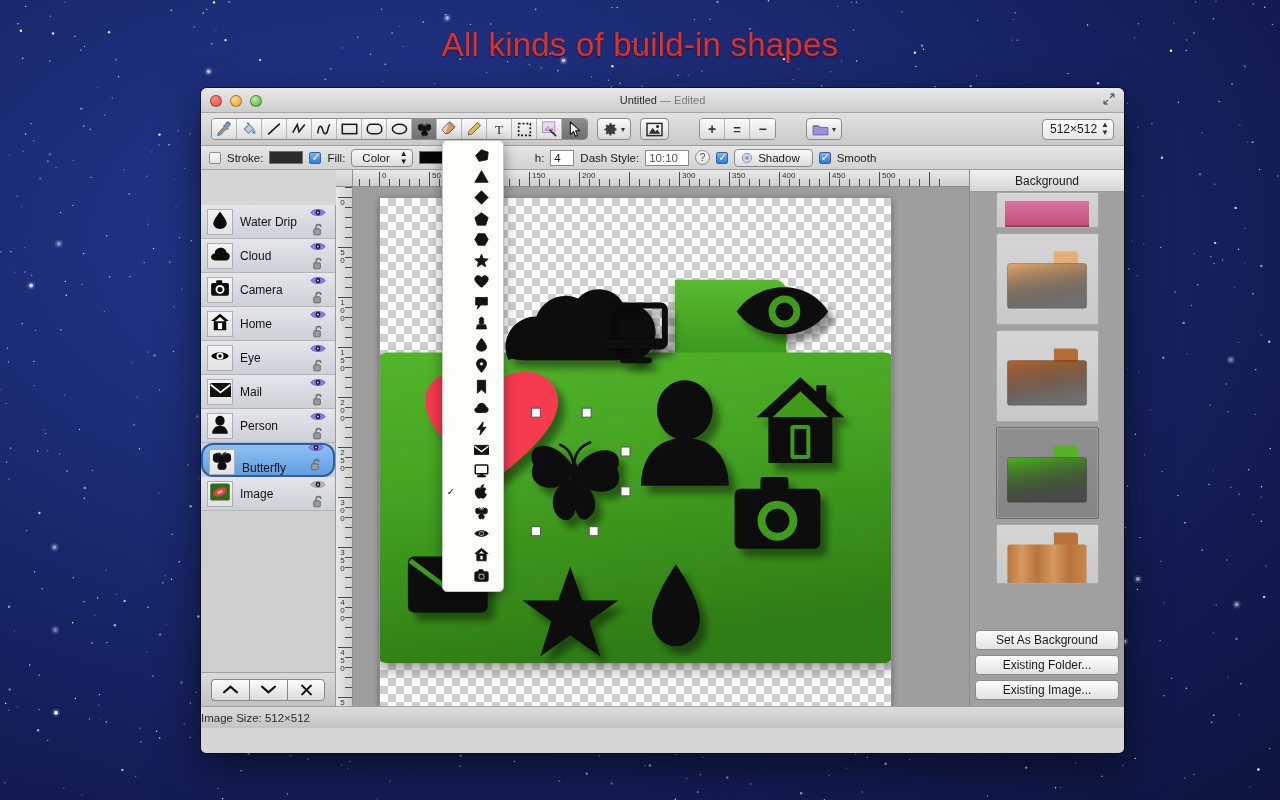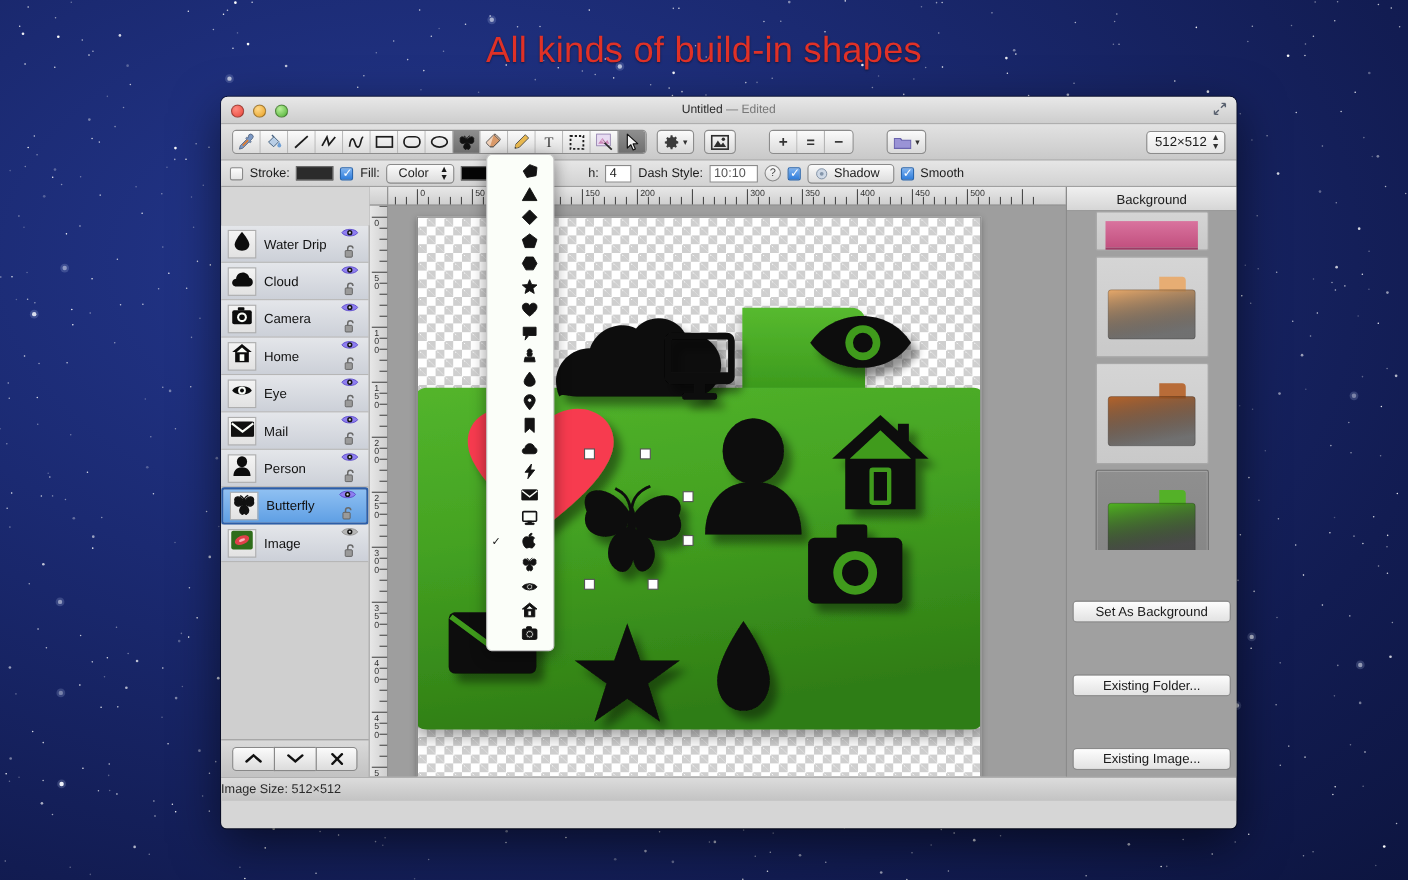--- a/index.html
+++ b/index.html
@@ -149,22 +149,23 @@
   }
   #layer-list { flex: 1; overflow: hidden; background: #cfcfcf; }
   .layer-row {
     height: 34px; display: flex; align-items: center; gap: 7px; padding-left: 6px;
     border-bottom: 1px solid #b6b6b6;
     background: linear-gradient(#e4e6ea, #ccd0d8);
     position: relative;
   }
   .layer-row.selected {
     background: linear-gradient(#8fc0f2, #5f9fe4);
-    border: 2px solid #2c5ea8; border-radius: 3px;
+    border: 2px solid #2c5ea8; border-radius: 12px;
     height: 34px;
+    align-items: flex-end;
   }
   .layer-thumb {
     width: 26px; height: 26px; flex: none;
     background: linear-gradient(#f4f4f4, #e2e2e2);
     border: 1px solid #aeaeae;
     display: flex; align-items: center; justify-content: center;
   }
   .layer-name { font-size: 12px; color: #111; flex: 1; }
   .layer-icons {
     width: 26px; display: flex; flex-direction: column; align-items: center;
@@ -268,21 +269,21 @@
   }
   .bg-cell.partial-top { height: 36px; align-items: flex-end; margin-top: 0; }
   .bg-cell.partial-bot { height: 60px; align-items: flex-start; margin-bottom: 0; }
   #bg-buttons {
     padding: 4px 5px 6px 5px; background: #a0a0a0;
     display: flex; flex-direction: column; gap: 5px;
   }
   .bg-btn {
     height: 20px; border: 1px solid #8a8a8a; border-radius: 4px;
     background: linear-gradient(#fdfdfd, #e2e2e2);
-    font-size: 12px; color: #1a1a1a; text-align: center; line-height: 19px; margin-top: 42px;
+    font-size: 12px; color: #1a1a1a; text-align: center; line-height: 19px;
   }
 
   
   #statusbar {
     height: 22px; background: linear-gradient(#dcdcdc, #c3c3c3);
     border-top: 1px solid #a0a0a0;
     font-size: 11.5px; color: #2a2a2a;
     display: flex; align-items: center; 
   }
 </style>

